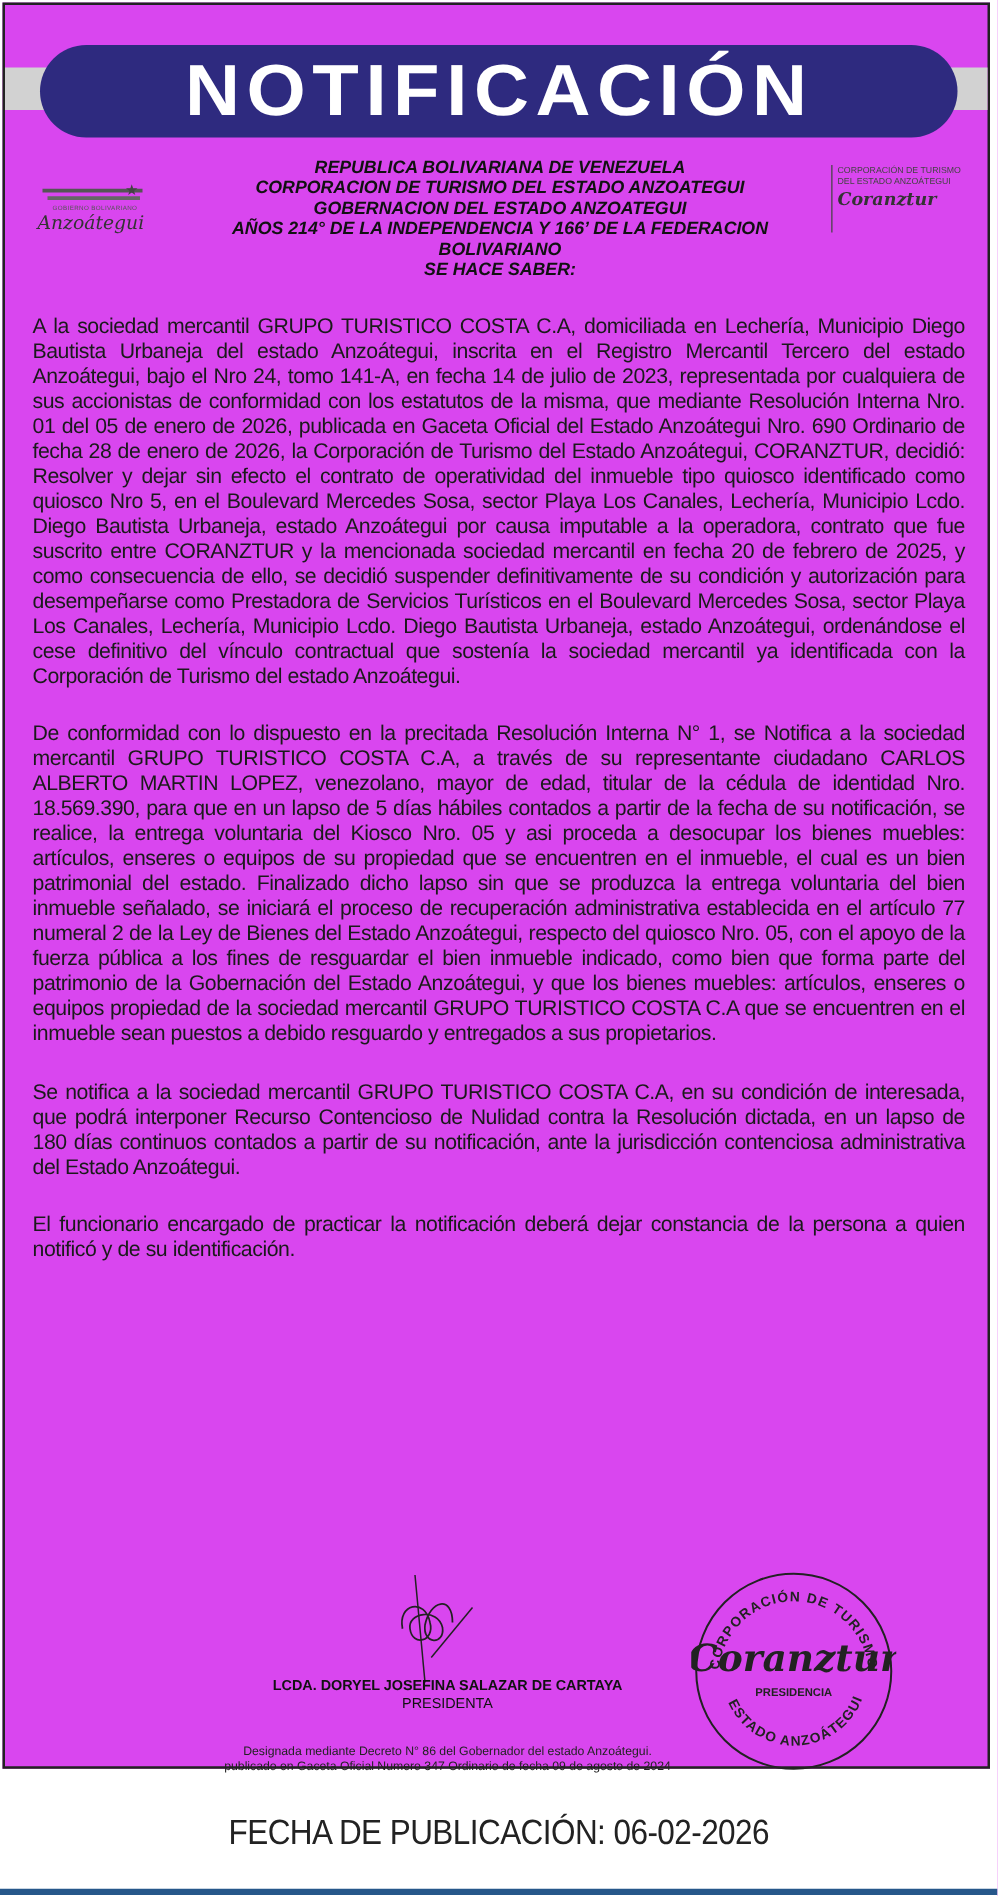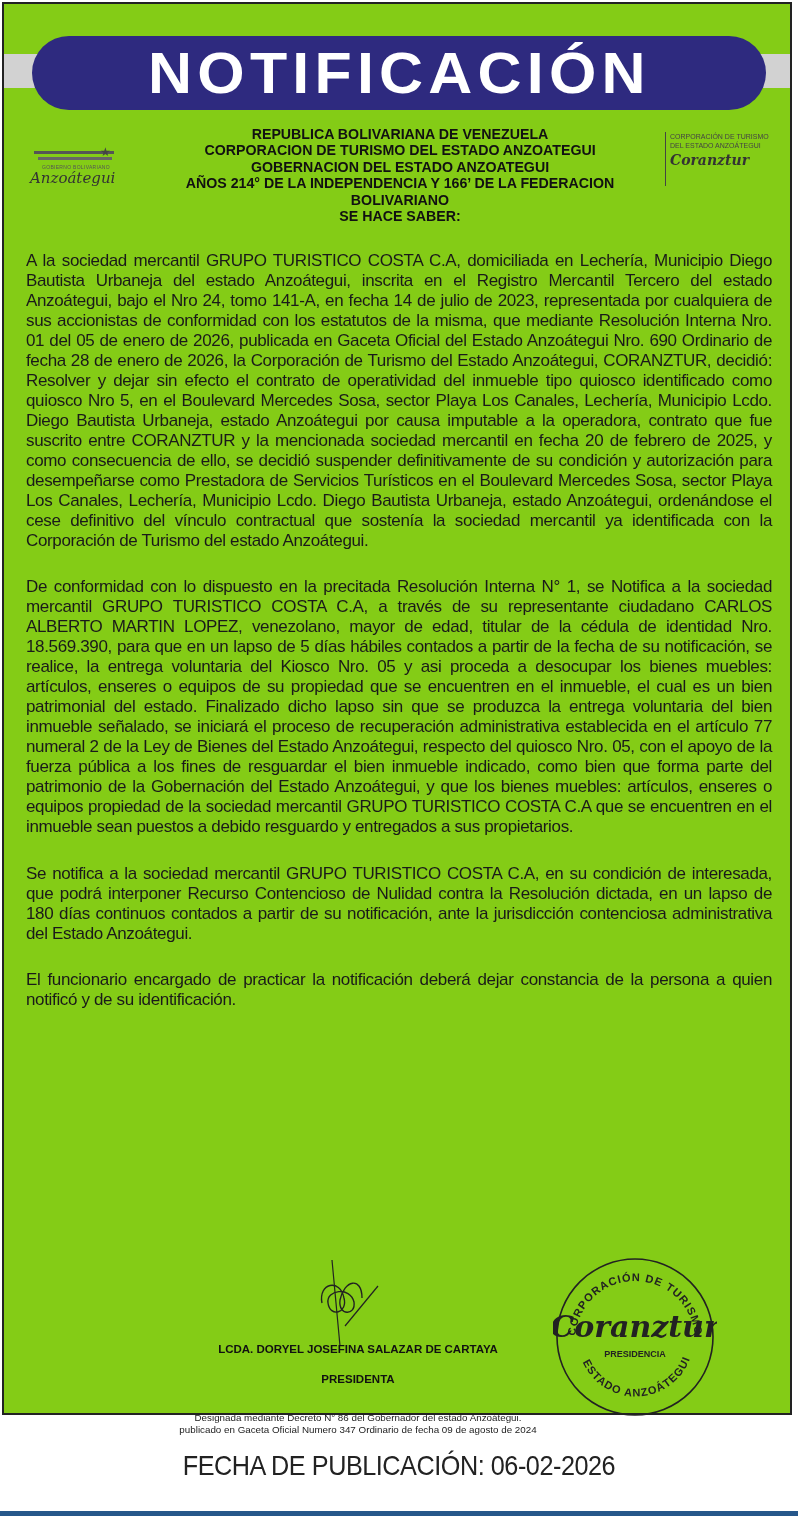--- a/index.html
+++ b/index.html
@@ -1,42 +1,42 @@
 <!DOCTYPE html>
 <html><head>
   <meta charset="utf-8">
   <style>
     html, body { margin: 0; padding: 0; background: #ffffff; }
     body { width: 798px; height: 1517px; position: relative; overflow: hidden; font-family: "Liberation Sans", sans-serif; color: #1a1a1a; }
 
-    .frame { position: absolute; left: 2px; top: 2px; width: 790px; height: 1413px; border: 2px solid #222; box-sizing: border-box; background: #84cc16; }
+    .frame { position: absolute; left: 2px; top: 2px; width: 790px; height: 1413px; border: 2px solid #222; box-sizing: border-box; background: #d946ef; }
 
     .banner-strip { position: absolute; left: 0; right: 0; top: 50px; height: 34px; background: #d2d2d2; }
     .banner { position: absolute; left: 28px; top: 32px; width: 734px; height: 74px; background: #2e2a7f; border-radius: 38px; display: flex; align-items: center; justify-content: center; }
     .banner-title { color: #fff; font-family: "Liberation Sans", sans-serif; font-weight: bold; font-size: 58px; letter-spacing: 5px; line-height: 1; transform: scaleX(1.05); }
 
     .logo-left { position: absolute; left: 28px; top: 145px; width: 96px; height: 44px; }
     .logo-left .roof { position: absolute; left: 6px; top: 6px; width: 80px; height: 3px; background: #555; }
     .logo-left .roof2 { position: absolute; left: 10px; top: 12px; width: 74px; height: 3px; background: #666; }
     .logo-left .star { position: absolute; left: 72px; top: 0px; font-size: 12px; color: #444; }
     .logo-left .small { position: absolute; left: 14px; top: 19px; font-size: 5px; color: #555; letter-spacing: 0.3px; }
     .logo-left .brand { position: absolute; left: 2px; top: 24px; font-family: "DejaVu Serif", serif; font-style: italic; font-weight: normal; font-size: 15px; color: #333; }
 
     .logo-right { position: absolute; left: 665px; top: 132px; height: 54px; border-left: 1px solid #444; padding-left: 4px; }
     .logo-right .l1, .logo-right .l2 { font-size: 7px; color: #444; line-height: 9px; font-family: "Liberation Sans", sans-serif; }
     .logo-right .brand { font-family: "DejaVu Serif", serif; font-style: italic; font-weight: bold; font-size: 14px; color: #333; margin-top: 2px; }
 
-    .header-block { position: absolute; left: 120px; width: 560px; top: 126px; text-align: center; font-weight: bold; font-size: 14.2px; line-height: 16.4px; color: #111; }
+    .header-block { position: absolute; left: 120px; width: 560px; top: 126px; text-align: center; font-weight: bold; font-size: 14.2px; line-height: 16.4px; color: #111; font-style: italic; }
 
     .body-text { position: absolute; left: 26px; width: 746px; top: 251px; font-family: "Liberation Sans", sans-serif; font-size: 17px; line-height: 20px; text-align: justify; color: #1a1a1a; letter-spacing: -0.35px; }
     .body-text p { margin: 0 0 26.4px 0; }
 
     .sign-block { position: absolute; left: 148px; top: 1302px; width: 420px; text-align: center; }
     .sign-name { font-weight: bold; font-size: 11.5px; color: #111; line-height: 14px; margin-top: 40px; }
-    .sign-title { font-weight: bold; font-size: 11.5px; color: #111; line-height: 14px; margin-top: 16px; }
+    .sign-title { font-weight: normal; font-size: 11.5px; color: #111; line-height: 14px; margin-top: 0; }
     .sign-note { font-size: 9.8px; color: #222; line-height: 12px; margin-top: 26px; }
     .signature { position: absolute; left: 310px; top: 1258px; width: 80px; height: 90px; }
 
     .stamp { position: absolute; left: 553px; top: 1255px; width: 164px; height: 164px; }
 
     .footer-date { position: absolute; left: 0; right: 0; top: 1450px; text-align: center; font-family: "Liberation Sans", sans-serif; font-size: 28px; color: #222; letter-spacing: -0.5px; transform: scaleX(0.9); }
     .bottom-bar { position: absolute; left: 0; right: 0; top: 1511px; height: 5px; background: #26578a; }
   </style>
 </head>
 <body>

